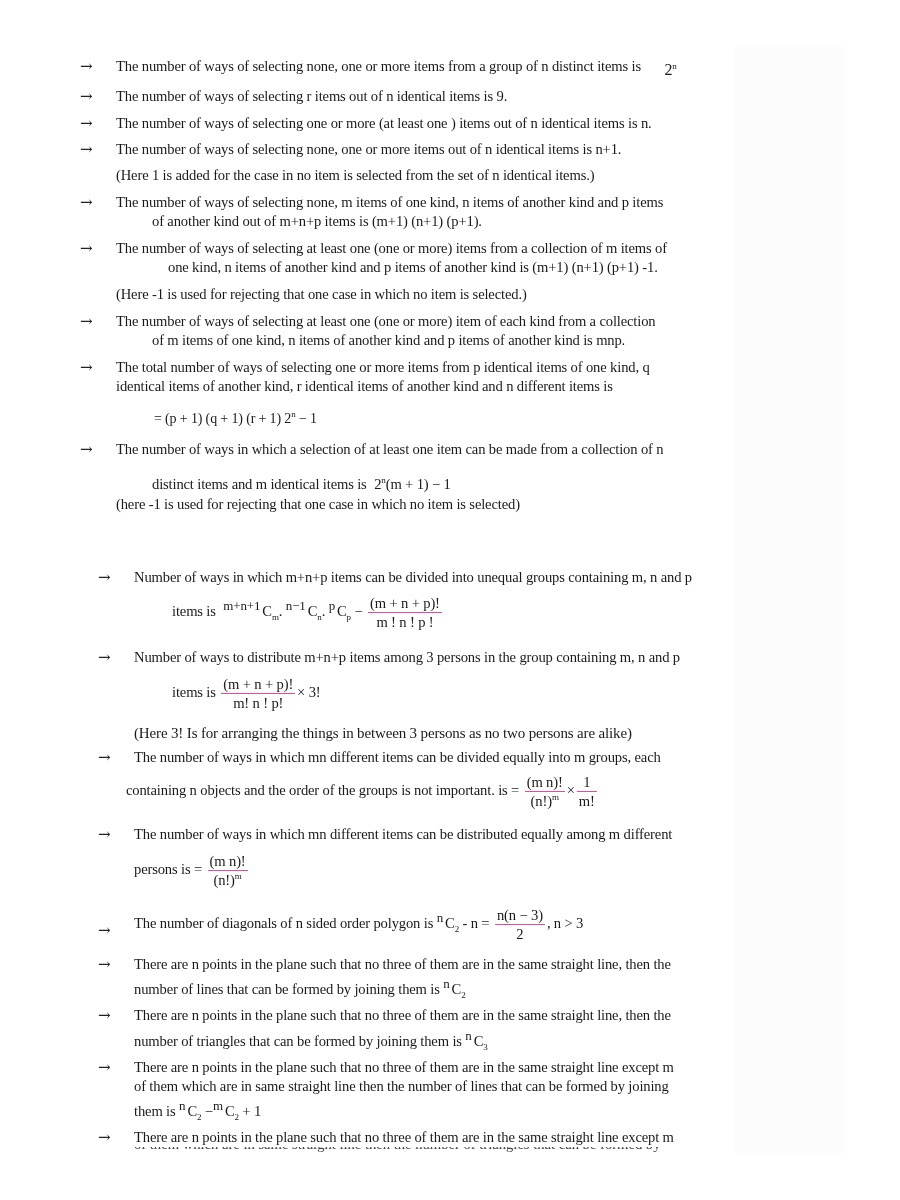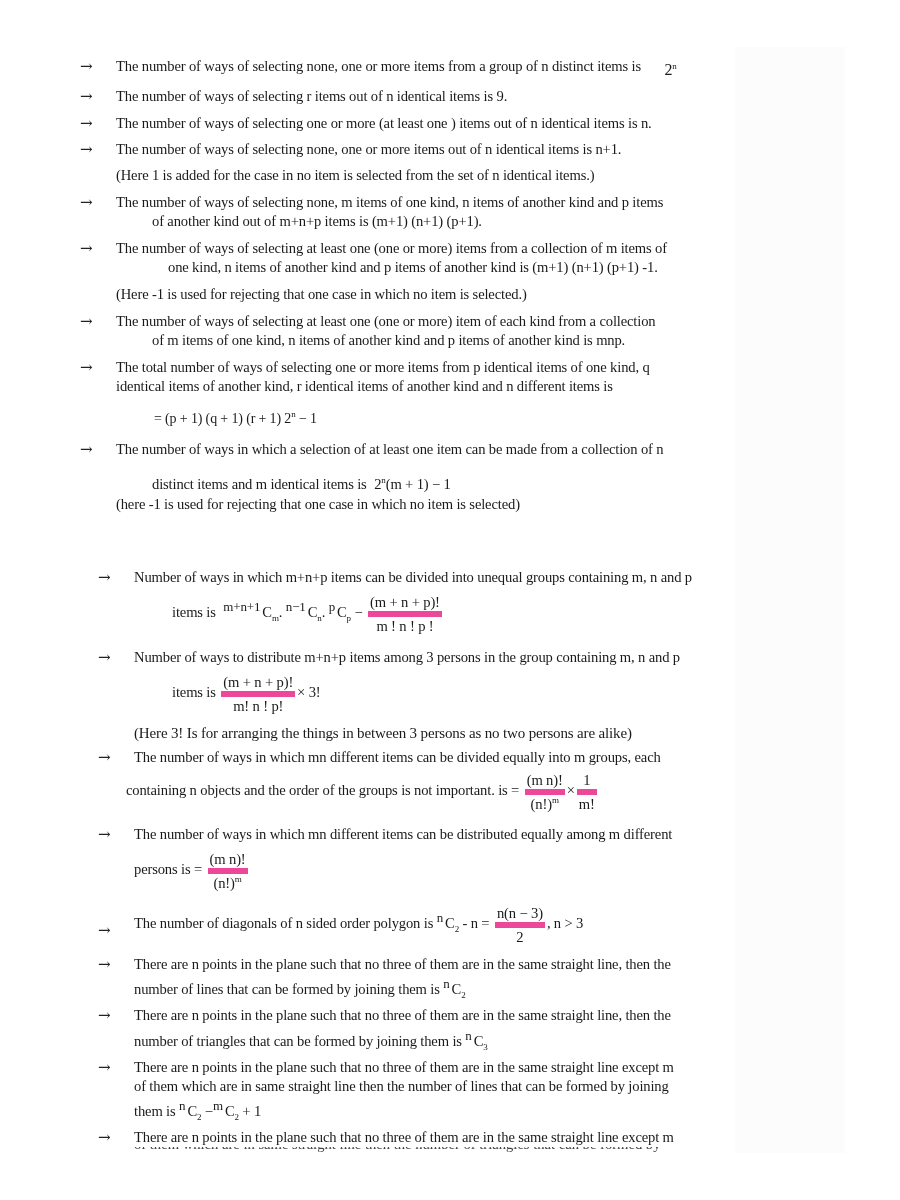--- a/index.html
+++ b/index.html
@@ -7,21 +7,21 @@
     width:900px; height:1200px; background:#ffffff; position:relative; overflow:hidden;
     font-family:"Liberation Serif", "DejaVu Serif", serif; color:#1a1a1a;
   }
   .tint { position:absolute; left:735px; top:47px; width:110px; height:1106px; background:#fcfcfc; }
   .ln { position:absolute; font-size:14.6px; line-height:18px; white-space:nowrap; letter-spacing:-0.15px; }
   .arr { position:absolute; font-size:15px; line-height:18px; font-family:"DejaVu Serif", serif; color:#222; }
   sup.s { font-size:9px; vertical-align:6px; line-height:0; }
   sub.s { font-size:9px; vertical-align:-4px; line-height:0; }
   .pre { font-size:13px; vertical-align:6px; line-height:0; margin-right:2px; }
   .frac { display:inline-block; vertical-align:middle; text-align:center; margin:0 2px; }
-  .frac .num { display:block; padding:0 2px; border-bottom:6px solid #ec4899; line-height:18px; }
+  .frac .num { display:block; padding:0 2px; border-bottom:1px solid #ec4899; line-height:18px; }
   .frac .den { display:block; padding:0 2px; line-height:18px; }
   .math { font-family:"Liberation Serif", serif; }
   .cut { position:absolute; left:134px; top:1147px; width:560px; height:6px; overflow:hidden; }
   .cut span { display:block; font-size:14.6px; line-height:18px; margin-top:-12px; white-space:nowrap; color:#444; }
 </style>
 </head>
 <body>
 
 <div class="tint"></div>
 

